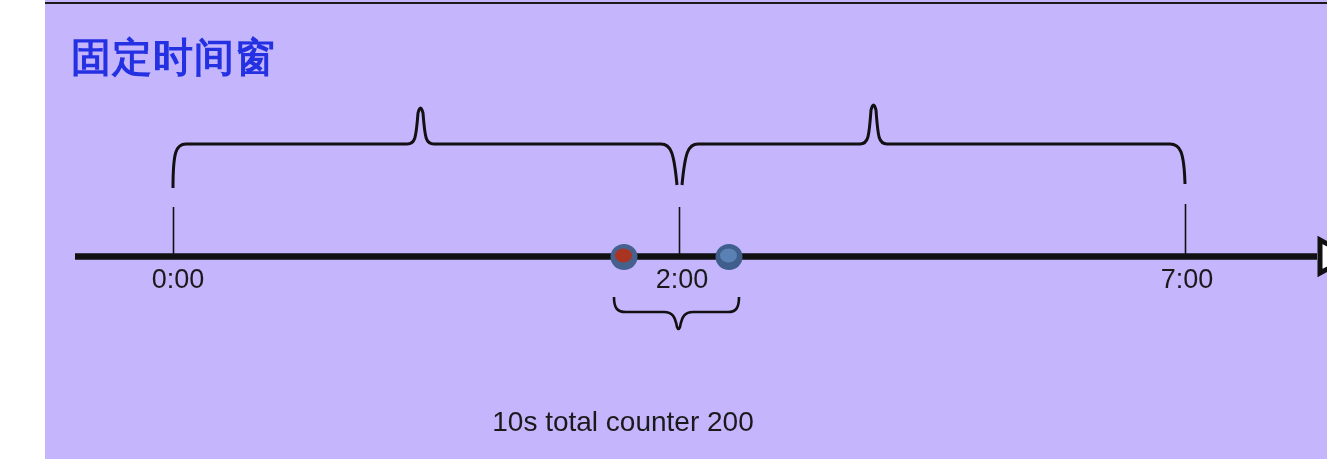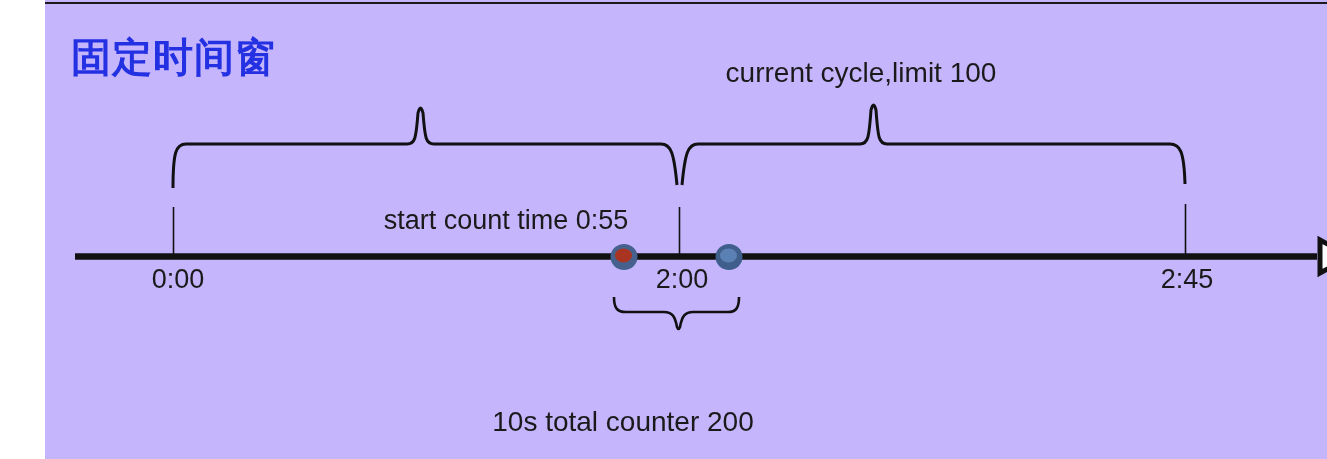--- a/index.html
+++ b/index.html
@@ -41,27 +41,25 @@
 </style>
 </head>
 <body>
 
 <div class="canvas">
 
   <div class="top-rule"></div>
 
   <div class="title">固定时间窗</div>
 
-  <div class="lbl cycle-label current">current cycle,limit 100</div>
 
-  <div class="lbl marker-label start">start count time 0:55</div>
 
   <div class="lbl tick-label t0">0:00</div>
   <div class="lbl tick-label t1">2:00</div>
-  <div class="lbl tick-label t2">2:45</div>
+  <div class="lbl tick-label t2">7:00</div>
 
   <div class="lbl summary-line l2">10s total counter 200</div>
 
   <svg class="draw" width="1327" height="459" viewBox="0 0 1327 459">
 
     <path d="M128,188 C128,152 131,144 141,144 L362,144 C370,144 371,139 373,113 Q375.5,103 378,113 C380,139 381,144 389,144 L616,144 C626,144 629,153 632,185" fill="none" stroke="#111111" stroke-width="3"></path>
 
     <path d="M637,185 C640,153 643,144 653,144 L815,144 C823,144 824,138 826,110 Q828.5,100 831,110 C833,138 834,144 842,144 L1125,144 C1135,144 1139,151 1140,184" fill="none" stroke="#111111" stroke-width="3"></path>
 
     <line x1="128.5" y1="207" x2="128.5" y2="254" stroke="#111111" stroke-width="1.6"></line>

